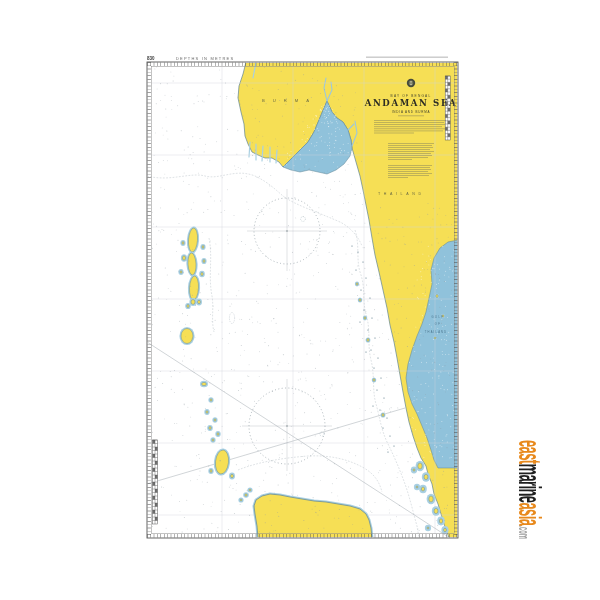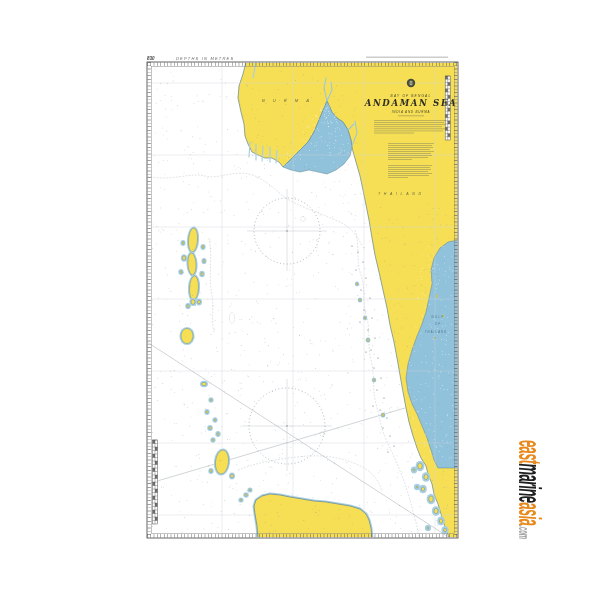--- a/index.html
+++ b/index.html
@@ -1,17 +1,17 @@
 <!DOCTYPE html>
 <html><head>
 <meta charset="utf-8">
 <style>
   html,body{margin:0;padding:0;background:#ffffff;}
   #stage{position:relative;width:600px;height:588px;background:#ffffff;overflow:hidden;
-         font-family:"Liberation Sans",sans-serif;font-style:italic;}
+         font-family:"Liberation Sans",sans-serif;}
   svg text{font-family:"Liberation Sans",sans-serif;}
   .serif{font-family:"DejaVu Serif",serif;}
   .grat{stroke:#ccd3d8;stroke-width:.5;opacity:.8;}
   .contour{fill:none;stroke:#b5bfc6;stroke-width:.5;stroke-dasharray:1.8 1.4;opacity:.9;}
   .route{stroke:#8d979e;stroke-width:.5;fill:none;opacity:.8;}
   .coast{stroke:#5e8494;stroke-width:.7;stroke-linejoin:round;}
   .river{stroke:#9cc7dd;stroke-width:1.1;fill:none;stroke-linecap:round;}
   .watermark{position:absolute;left:545px;top:440px;transform-origin:0 0;
      transform:rotate(90deg) scaleX(0.42);white-space:nowrap;line-height:1;
      font-weight:800;font-size:31px;letter-spacing:-1.5px;}

